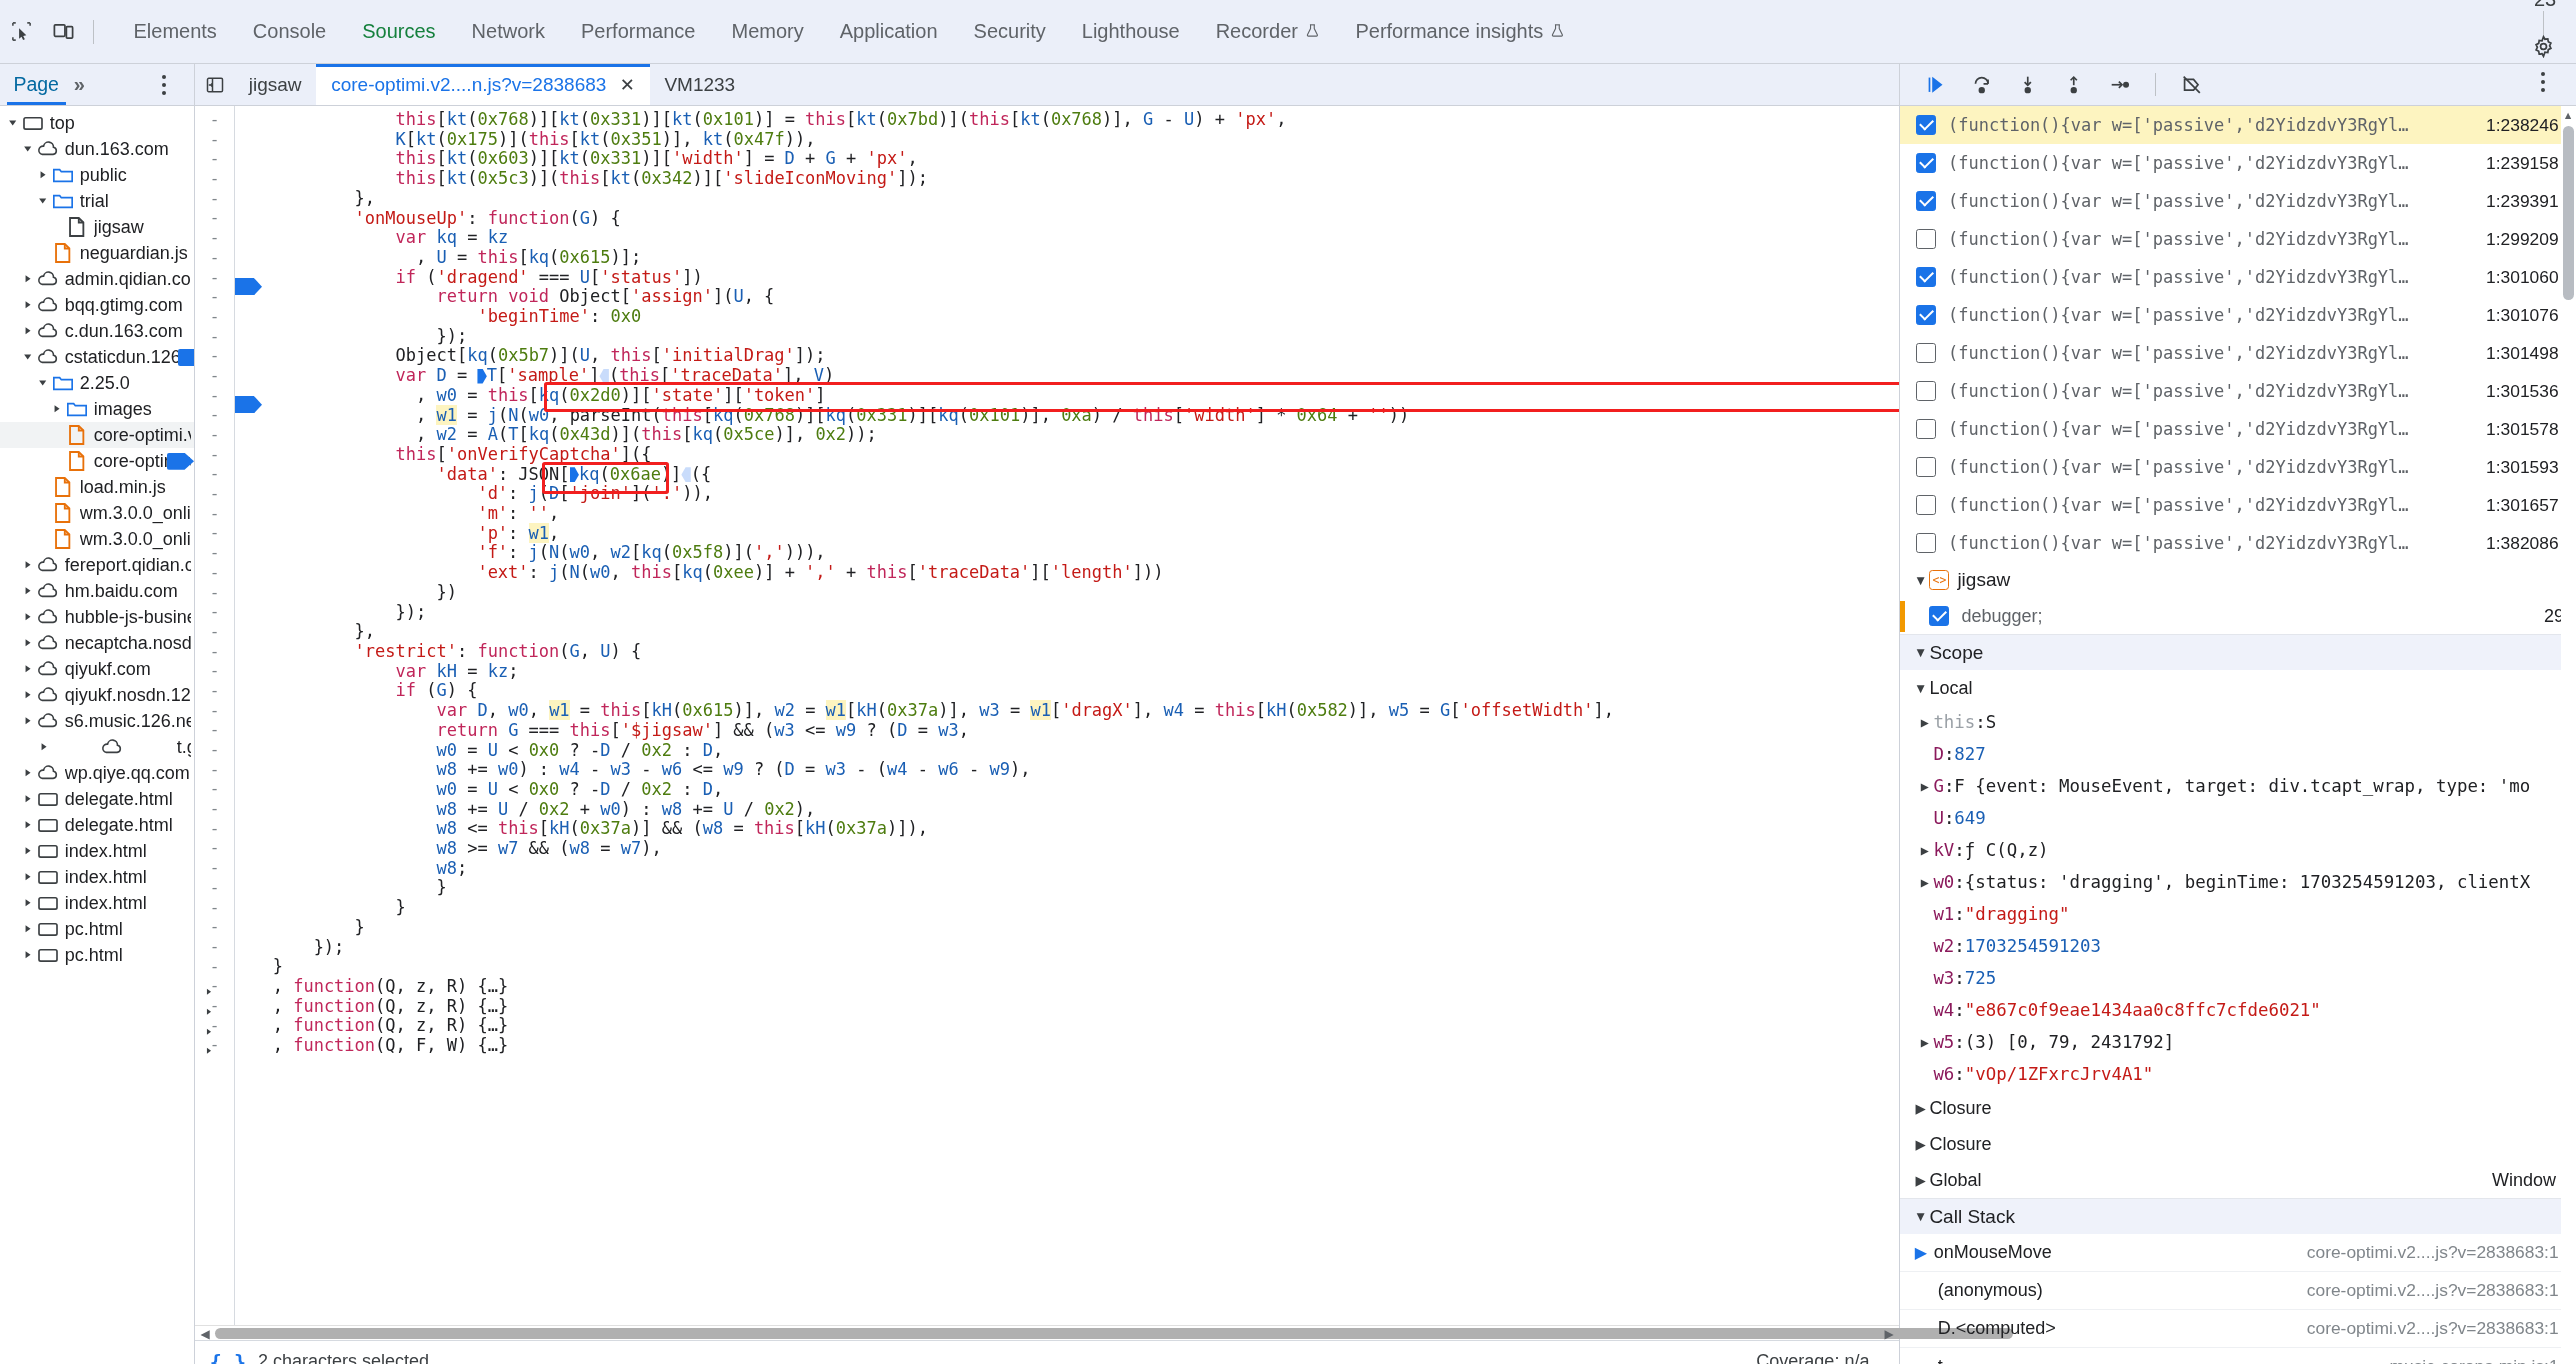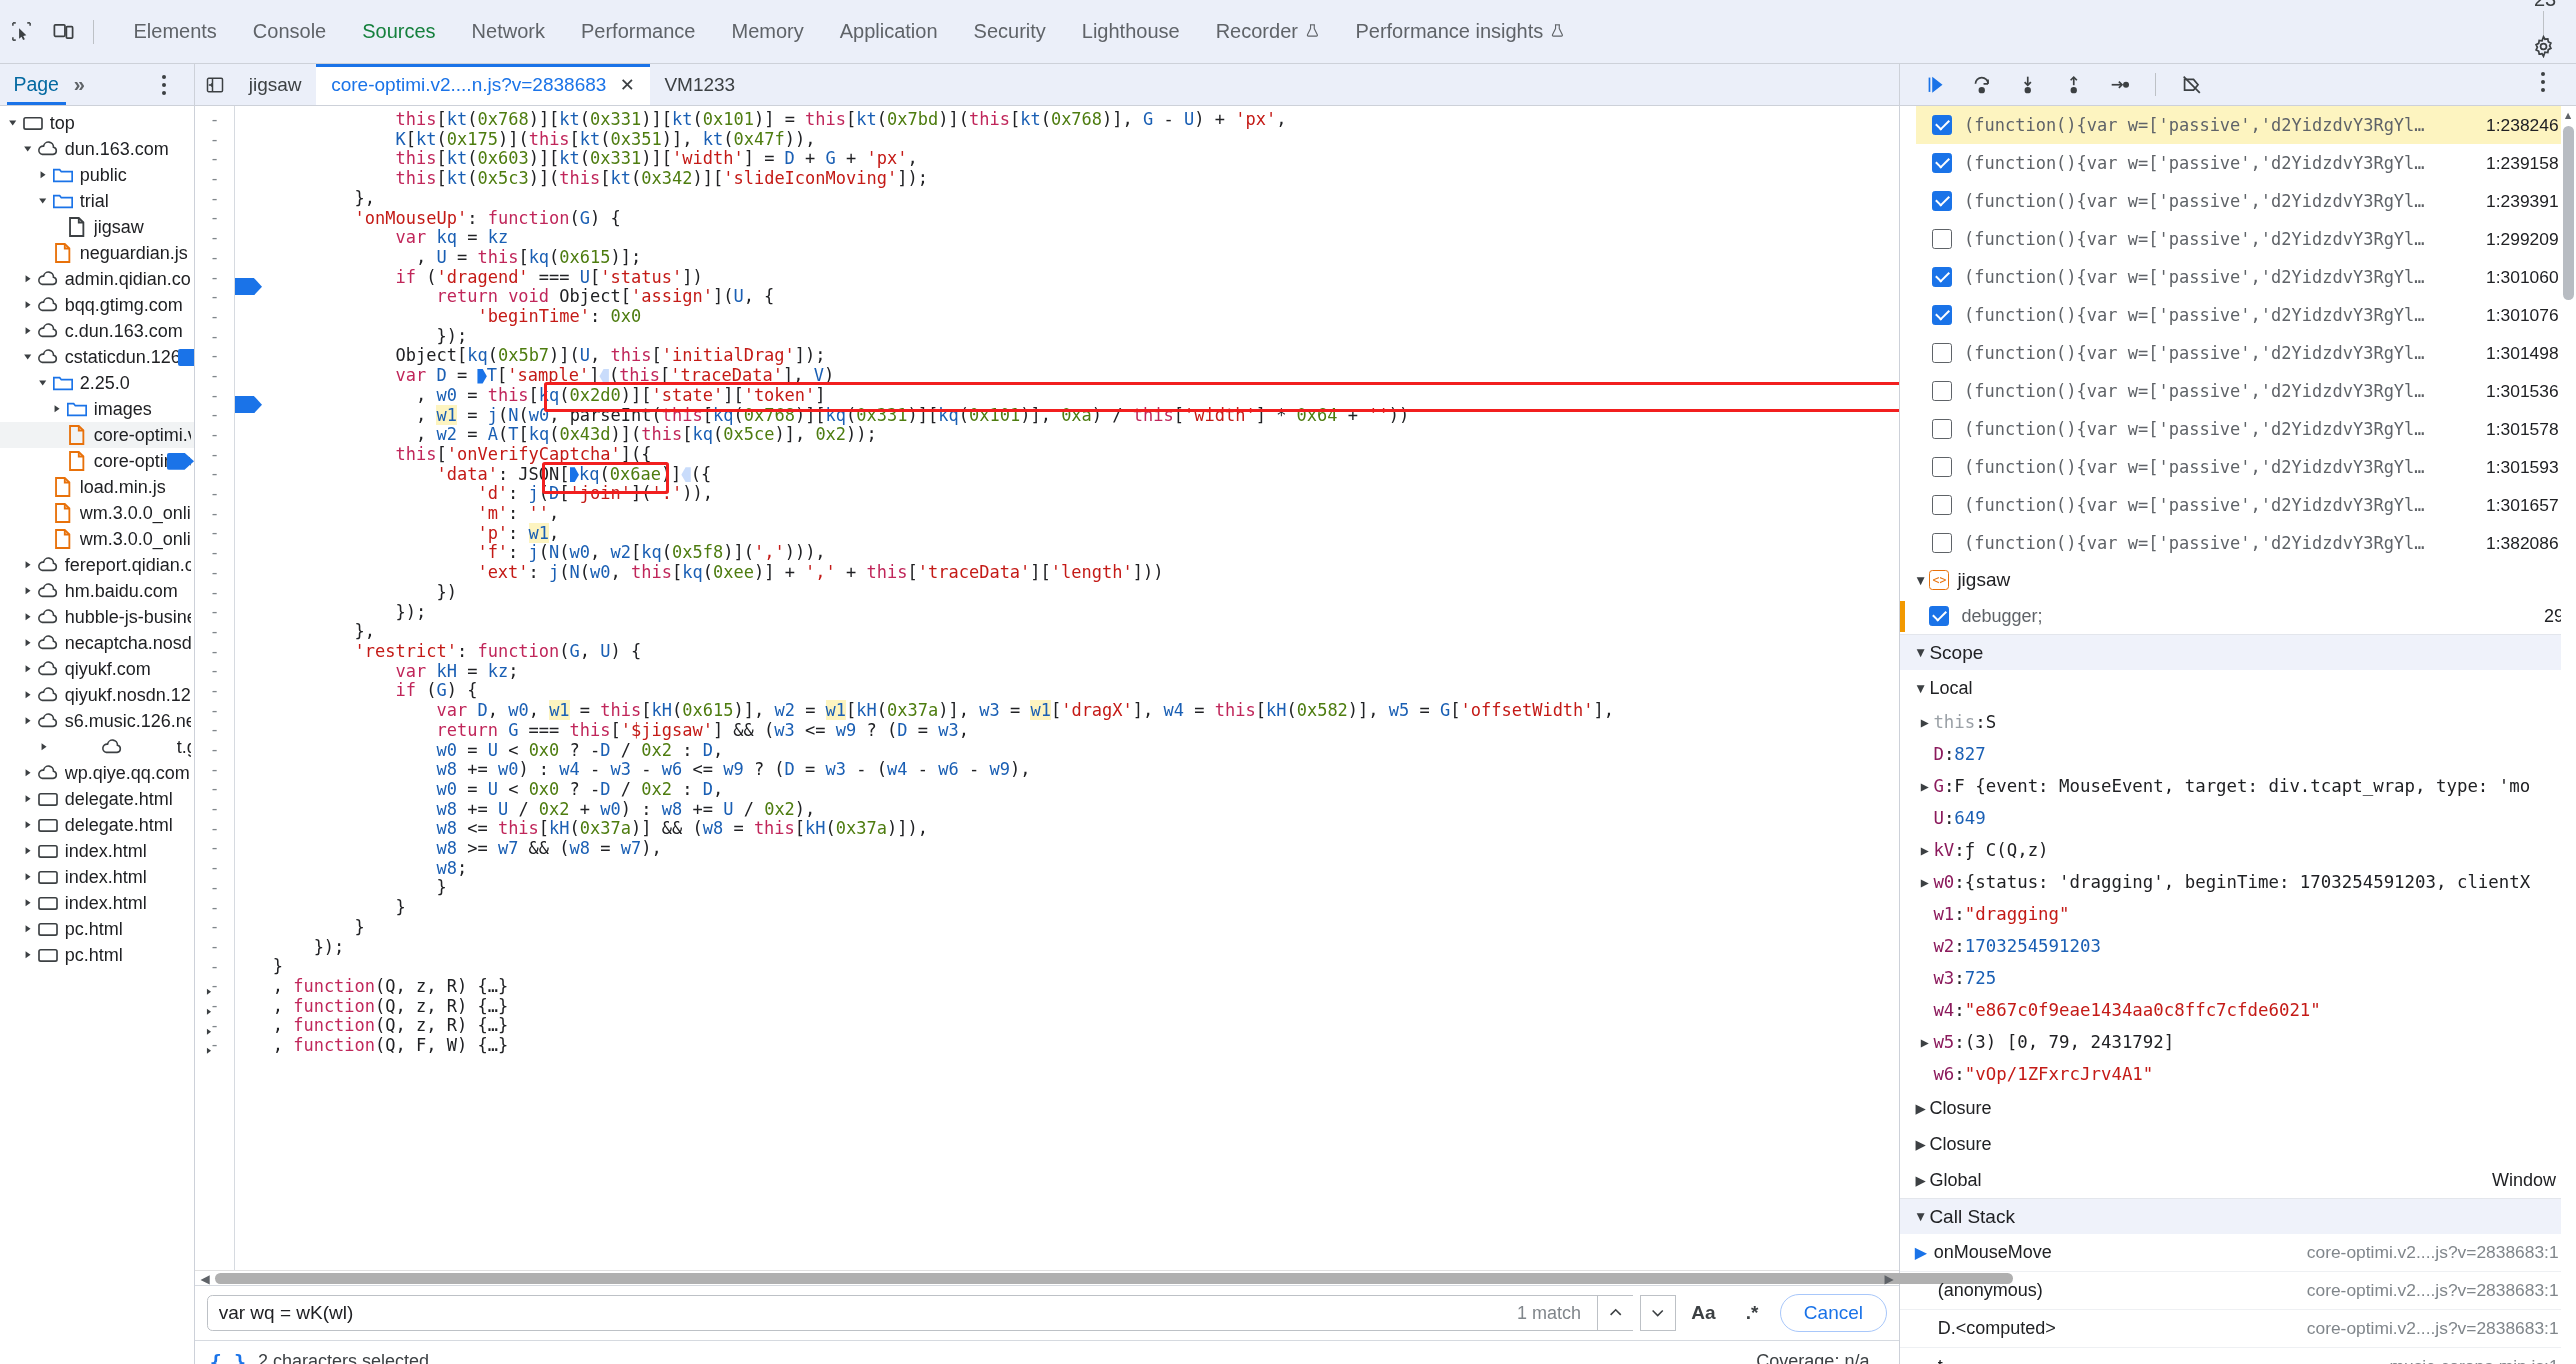--- a/index.html
+++ b/index.html
@@ -144,21 +144,21 @@
 
   
   #debug-pane { width:676px; min-width:676px; display:flex; flex-direction:column; background:#fff;}
   #debug-toolbar{
     height:42px;background:#ebeff9;border-bottom:0.7px solid #cdd1d9;
     display:flex;align-items:center;padding-left:14.8px;gap:4px;
   }
   .dbg-btn{width:42px;height:38px;display:flex;align-items:center;justify-content:center;}
   .dbg-sep{width:0.7px;height:23px;background:#bdc1c6;margin:0 10.7px;}
   #dbg-scroll{ flex:1; overflow:hidden; position:relative;}
-  .bp-row{ display:flex; align-items:center; height:38px; font-size:17.4px; padding-left:16px; color:#5f6368;margin-left:16px;}
+  .bp-row{ display:flex; align-items:center; height:38px; font-size:17.4px; padding-left:16px; color:#5f6368;}
   .bp-row.hl-top{ background:#fdf4c0; }
   .cbx{ width:20px;height:20px;min-width:20px;border:1.3px solid #5f6368;border-radius:2.7px;background:#fff;
         margin-right:12px;display:flex;align-items:center;justify-content:center;}
   .cbx.on{ background:#1a73e8;border-color:#1a73e8;}
   .cbx.on::after{content:"";width:6px;height:11.4px;border:solid #fff;border-width:0 2px 2px 0;transform:rotate(45deg) translate(-0.7px,-1.3px);}
   .bp-txt{ flex:1; overflow:hidden; white-space:nowrap; font-family:"DejaVu Sans Mono",monospace; font-size:17px;}
   .bp-loc{ color:#202124; font-size:17.4px; padding-right:17.4px; font-family:"Liberation Sans",sans-serif;}
   .sec-head{ display:flex;align-items:center;height:36px;font-size:19px;color:#202124;
              background:#eff2fa; padding-left:12px; border-top:0.7px solid #e3e6ec;}
   .caret{ width:17.4px;min-width:17.4px;display:inline-block;text-align:center;font-size:13.4px;color:#3c4043;}
@@ -840,37 +840,20 @@
         <div class="redbox" style="left:280px; top:356px; width:127px; height:32px;"></div>
       </div>
     </div>
 
     <div id="hscroll-wrap">
       <div class="scroll-arrow" style="left:1.3px">◀</div>
       <div id="hscroll-thumb" style="left:20px;width:1798px"></div>
       <div class="scroll-arrow" style="right:1.3px">▶</div>
     </div>
 
-    <div id="searchbar">
-      <input id="search-input" value="var wq = wK(wl)" placeholder="Find" style="">
-      <span class="match-count">1 match</span>
-      <div class="nav-arrow-btn first">
-        <svg width="17.4" height="17.4" viewBox="0 0 24 24" fill="none" stroke="#3c4043" stroke-width="2.2">
-            <path d="M5 15l7-7 7 7"></path>
-          </svg>
-      </div>
-      <div class="nav-arrow-btn">
-        <svg width="17.4" height="17.4" viewBox="0 0 24 24" fill="none" stroke="#3c4043" stroke-width="2.2">
-            <path d="M5 9l7 7 7-7"></path>
-          </svg>
-      </div>
-      <div class="srch-toggle">Aa</div>
-      <div class="srch-toggle">.*</div>
-      <div id="cancel-btn">Cancel</div>
-    </div>
 
     <div id="statusbar">
       <span class="brace">{ }</span>
       <span>2 characters selected</span>
       <span class="coverage">Coverage: n/a</span>
     </div>
   </div>
 
   <div id="debug-pane">
     <div id="debug-toolbar">

